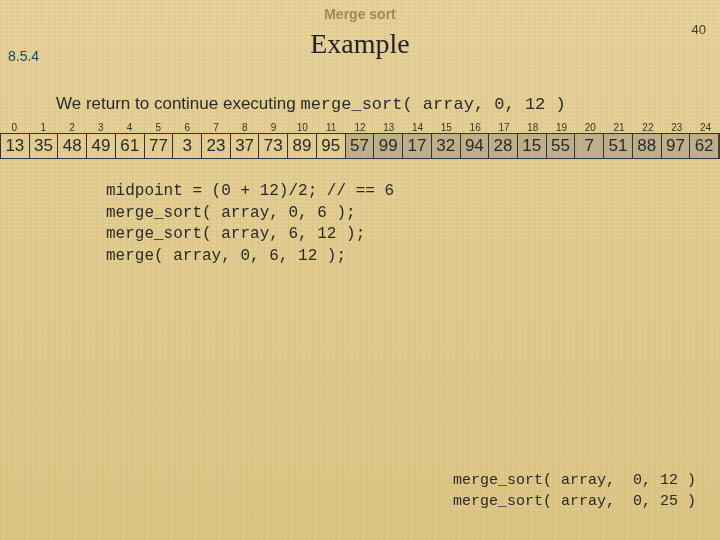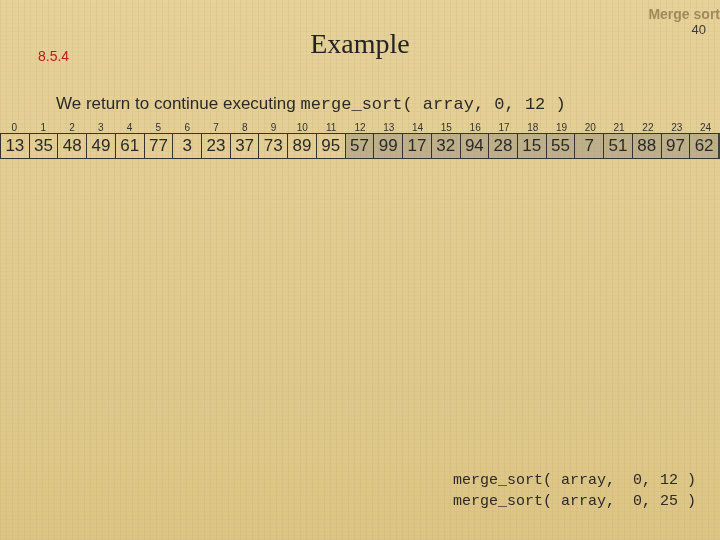--- a/index.html
+++ b/index.html
@@ -13,39 +13,39 @@
     background: #e0c98a;
     background-image:
       repeating-linear-gradient(90deg, rgba(190,160,90,0.15) 0, rgba(190,160,90,0.15) 1px, transparent 1px, transparent 6px),
       repeating-linear-gradient(0deg, rgba(190,160,90,0.1) 0, rgba(190,160,90,0.1) 1px, transparent 1px, transparent 4px),
       linear-gradient(180deg, #e6d29a, #dcc586);
     font-family: "Segoe UI", Tahoma, sans-serif;
     color: #2a2a2a;
     position: relative;
   }
   .topbar {
-    text-align: right;
+    text-align: center;
     font-size: 14px;
     font-weight: 600;
     color: rgba(120,100,60,0.65);
     padding-top: 6px;
   }
   .page-num {
     position: absolute;
     top: 22px;
     right: 14px;
     font-size: 13px;
     color: #3a3a3a;
   }
   .section-num {
     position: absolute;
     top: 48px;
-    left: 38px;
+    left: 8px;
     font-size: 14px;
-    color: #b91c1c;
+    color: #0c4a6e;
   }
   h1.title {
     text-align: center;
     font-size: 28px;
     font-weight: 400;
     margin: 6px 0 34px 0;
     color: #222;
     font-family: "Times New Roman", serif;
   }
   .body-text {
@@ -166,16 +166,20 @@
     <div class="arr-cell shaded">15</div>
     <div class="arr-cell shaded">55</div>
     <div class="arr-cell shaded">7</div>
     <div class="arr-cell shaded">51</div>
     <div class="arr-cell shaded">88</div>
     <div class="arr-cell shaded">97</div>
     <div class="arr-cell shaded">62</div>
   </div>
 
 <div class="continue-block">
+  <div class="codeblk" id="codeblk">midpoint = (0 + 12)/2; // == 6
+merge_sort( array, 0, 6 );
+merge_sort( array, 6, 12 );
+merge( array, 0, 6, 12 );</div>
 </div>
 
 <div class="callstack" id="callstack">merge_sort( array,  0, 12 )
 merge_sort( array,  0, 25 )</div>
 
 </body></html>

